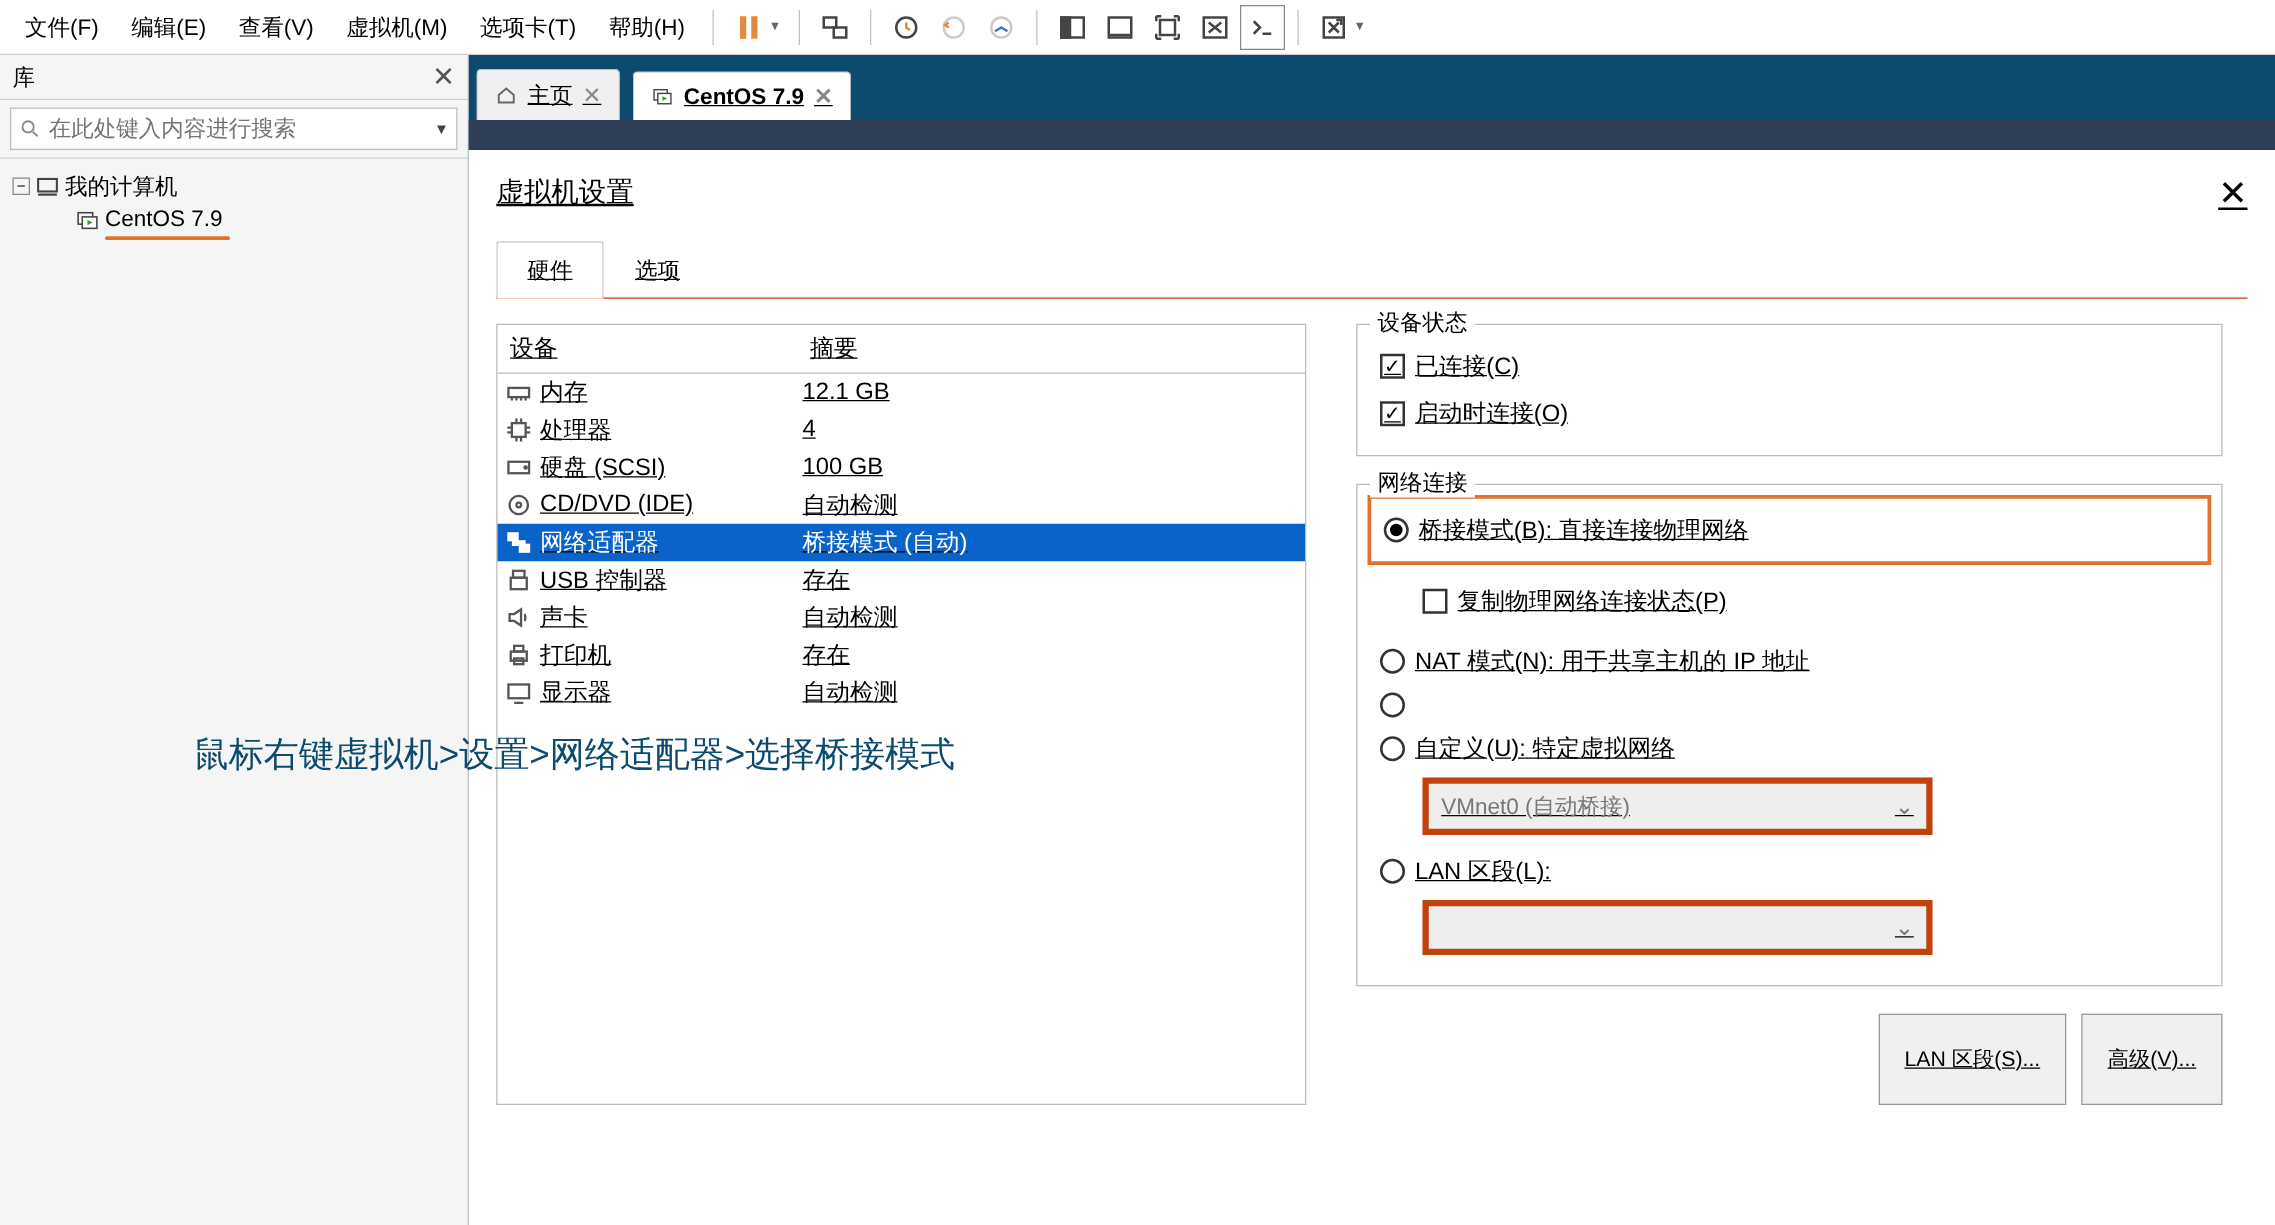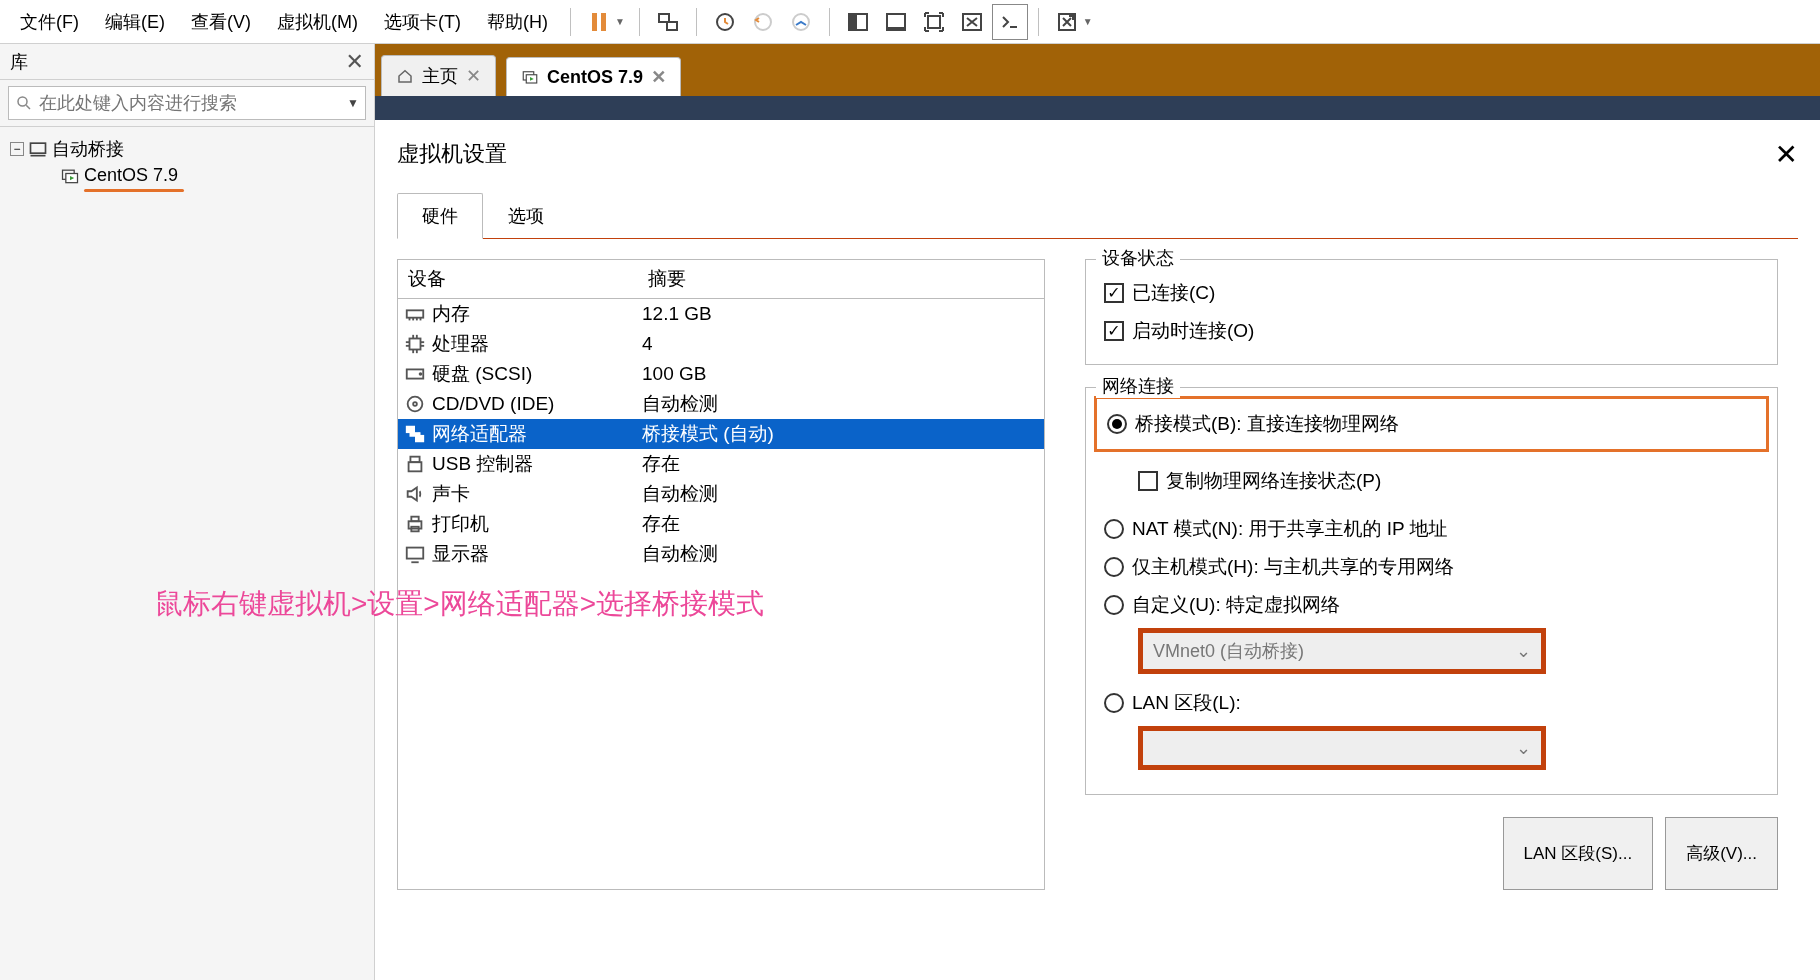--- a/index.html
+++ b/index.html
@@ -26,21 +26,21 @@
 .search-box .drop { font-size: 12px; color: #444; margin-left: 4px; }
 .tree { padding: 8px 10px; font-size: 18px; }
 .tree-row { display: flex; align-items: center; gap: 4px; padding: 2px 0; }
 .tree-row.child { padding-left: 50px; }
 .tree .exp { width: 14px; height: 14px; border: 1px solid #888; display: inline-flex; align-items: center; justify-content: center; font-size: 12px; line-height: 1; }
 .tree svg { width: 20px; height: 20px; }
 .underline-orange { position: relative; }
 .underline-orange::after { content: ""; position: absolute; left: 0; right: -6px; bottom: -6px; height: 3px; background: #e4712a; border-radius: 2px; }
 
 
-.content { flex: 1; display: flex; flex-direction: column; background: #a16207; }
+.content { flex: 1; display: flex; flex-direction: column; background: #0c4a6e; text-decoration: underline; }
 .tabs { display: flex; align-items: flex-end; height: 56px; padding: 10px 6px 0 6px; gap: 10px; }
 .tab { display: flex; align-items: center; gap: 8px; background: #fff; border: 1px solid #bbb; border-bottom: none; border-radius: 4px 4px 0 0; padding: 8px 14px; font-size: 18px; }
 .tab.inactive { background: #f0f0f0; }
 .tab .close { color: #888; font-size: 18px; }
 .tab svg { width: 18px; height: 18px; }
 .tab.active { font-weight: bold; }
 .blue-strip { height: 26px; background: #2e3e57; }
 
 
 .dialog { margin: 0; background: #fff; padding: 18px 22px; height: 100%; position: relative; }
@@ -72,21 +72,21 @@
 .check-row, .radio-row { display: flex; align-items: center; gap: 8px; padding: 6px 0; font-size: 19px; }
 .check-row .box { width: 20px; height: 20px; border: 2px solid #333; display: flex; align-items: center; justify-content: center; font-size: 16px; }
 .radio-row .circle { width: 20px; height: 20px; border: 2px solid #333; border-radius: 50%; display: flex; align-items: center; justify-content: center; }
 .radio-row .circle.sel::after { content: ""; width: 10px; height: 10px; background: #000; border-radius: 50%; }
 .highlight-box { border: 3px solid #e4712a; padding: 6px 10px; margin: -6px -10px 10px -10px; }
 .dropdown { display: flex; align-items: center; justify-content: space-between; border: 5px solid #c2410c; background: #eee; color: #777; padding: 6px 10px; width: 408px; margin-left: 34px; margin-top: 4px; margin-bottom: 10px; }
 .btn-row { display: flex; gap: 12px; justify-content: flex-end; margin-top: 14px; }
 .btn { border: 1px solid #999; background: #f0f0f0; padding: 24px 20px; font-size: 17px; }
 
 
-.annotation { position: absolute; left: 155px; top: 585px; color: #ec4899; font-size: 28px; z-index: 5; }
+.annotation { position: absolute; left: 155px; top: 585px; color: #0c4a6e; font-size: 28px; z-index: 5; }
 </style>
 </head>
 <body>
 
 <div class="menubar">
   <div class="menu-item">文件(F)</div>
   <div class="menu-item">编辑(E)</div>
   <div class="menu-item">查看(V)</div>
   <div class="menu-item">虚拟机(M)</div>
   <div class="menu-item">选项卡(T)</div>
@@ -183,21 +183,21 @@
         <span class="drop">▼</span>
       </div>
     </div>
     <div class="tree">
       <div class="tree-row">
         <span class="exp">−</span>
         <svg viewBox="0 0 24 24" fill="none" stroke="#444" stroke-width="2">
             <rect x="3" y="5" width="18" height="12"></rect>
             <line x1="3" y1="20" x2="21" y2="20"></line>
           </svg>
-        <span>自动桥接</span>
+        <span>我的计算机</span>
       </div>
       <div class="tree-row child">
         <svg viewBox="0 0 24 24" fill="none" stroke="#444" stroke-width="1.5">
             <rect x="3" y="5" width="14" height="11"></rect>
             <rect x="7" y="9" width="14" height="11" fill="#fff"></rect>
             <polygon points="12,12 17,14.5 12,17" fill="#3a9a3a" stroke="none"></polygon>
           </svg>
         <span class="underline-orange">CentOS 7.9</span>
       </div>
     </div>
@@ -370,21 +370,20 @@
               <span class="box"></span>
               <span>复制物理网络连接状态(P)</span>
             </div>
             <div style="height:10px;"></div>
             <div class="radio-row">
               <span class="circle"></span>
               <span>NAT 模式(N): 用于共享主机的 IP 地址</span>
             </div>
             <div class="radio-row">
               <span class="circle"></span>
-              <span>仅主机模式(H): 与主机共享的专用网络</span>
             </div>
             <div class="radio-row">
               <span class="circle"></span>
               <span>自定义(U): 特定虚拟网络</span>
             </div>
             <div class="dropdown">
               <span>VMnet0 (自动桥接)</span>
               <span>⌄</span>
             </div>
             <div class="radio-row">

